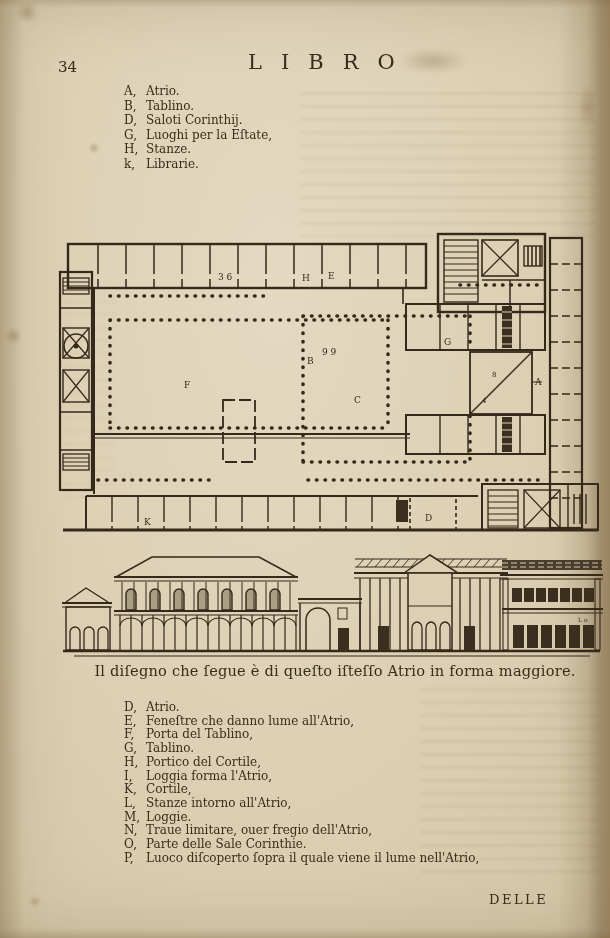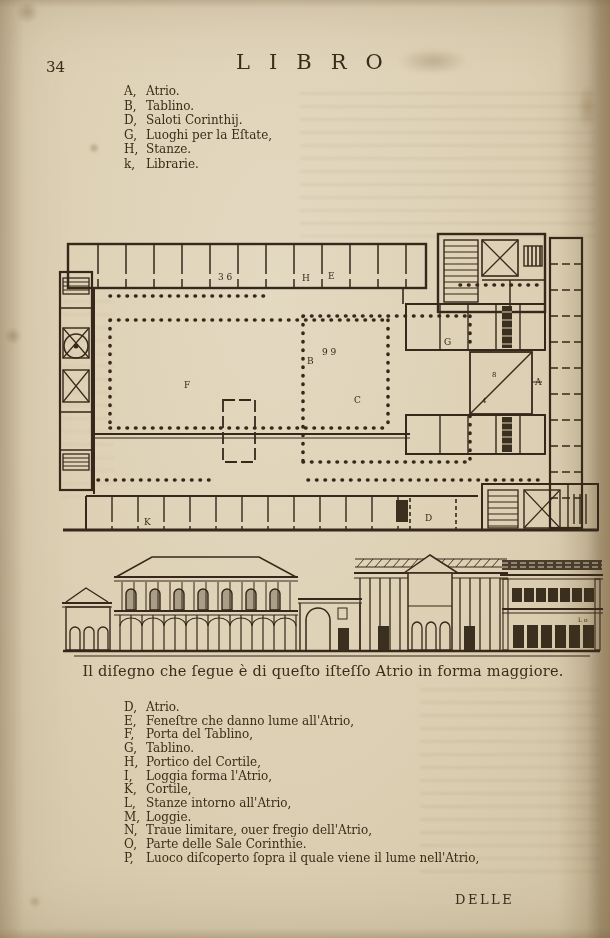--- a/index.html
+++ b/index.html
@@ -1,20 +1,20 @@
 <!DOCTYPE html>
 <html><head>
 <meta charset="utf-8">
 <style>
   html,body{margin:0;padding:0;}
   body{width:610px;height:938px;font-family:"DejaVu Serif", serif;}
   .sheet{position:relative;width:610px;height:938px;overflow:hidden;
     background-color:#dbcfb2;
     background-image:radial-gradient(ellipse at 45% 30%, #e4d9c1 0%, #dccfb3 55%, #d2c5a5 100%);}
-  .ink{color:#3a2d1b;}
+  .ink{color:#3a2d1b;margin-left:12px;}
   
   .edge-left{position:absolute;left:0;top:0;width:24px;height:938px;
     background:linear-gradient(90deg, rgba(122,97,62,.30), rgba(122,97,62,0));}
   .edge-right{position:absolute;right:0;top:0;width:52px;height:938px;
     background:linear-gradient(90deg, rgba(120,95,60,0) 0%, rgba(120,95,60,.18) 55%, rgba(108,85,52,.45) 82%, #a28b66 100%);}
   .edge-top{position:absolute;left:0;top:0;width:610px;height:8px;
     background:linear-gradient(180deg, rgba(120,95,60,.22), rgba(120,95,60,0));}
   .edge-bottom{position:absolute;left:0;bottom:0;width:610px;height:10px;
     background:linear-gradient(0deg, rgba(120,95,60,.25), rgba(120,95,60,0));}
   .vignette{position:absolute;inset:0;box-shadow:inset 0 0 70px rgba(95,72,40,.22);pointer-events:none;}
@@ -28,21 +28,21 @@
   .booktitle{position:absolute;left:236px;top:50px;font-size:21px;letter-spacing:19px;}
   
   .legend{position:absolute;list-style:none;margin:0;padding:0;font-size:12px;}
   .legend li{white-space:nowrap;}
   .legend .k{display:inline-block;width:22px;}
   #legend-top{left:124px;top:84px;}
   #legend-top li{line-height:14.5px;}
   #legend-bottom{left:124px;top:701px;}
   #legend-bottom li{line-height:13.7px;}
   .caption{position:absolute;left:78px;top:662px;width:490px;text-align:center;font-size:14.6px;letter-spacing:.2px;}
-  .catchword{position:absolute;left:455px;top:892px;font-size:13px;letter-spacing:2.5px;}
+  .catchword{position:absolute;left:477px;top:892px;font-size:13px;letter-spacing:2.5px;}
   .figure{position:absolute;}
   #plan-fig{left:58px;top:232px;width:545px;height:304px;}
   #elev-fig{left:60px;top:546px;width:545px;height:114px;}
   svg{display:block;}
   svg text{font-family:"DejaVu Serif", serif;fill:#36291b;}
 </style>
 </head>
 <body>
 
 <div class="sheet">

